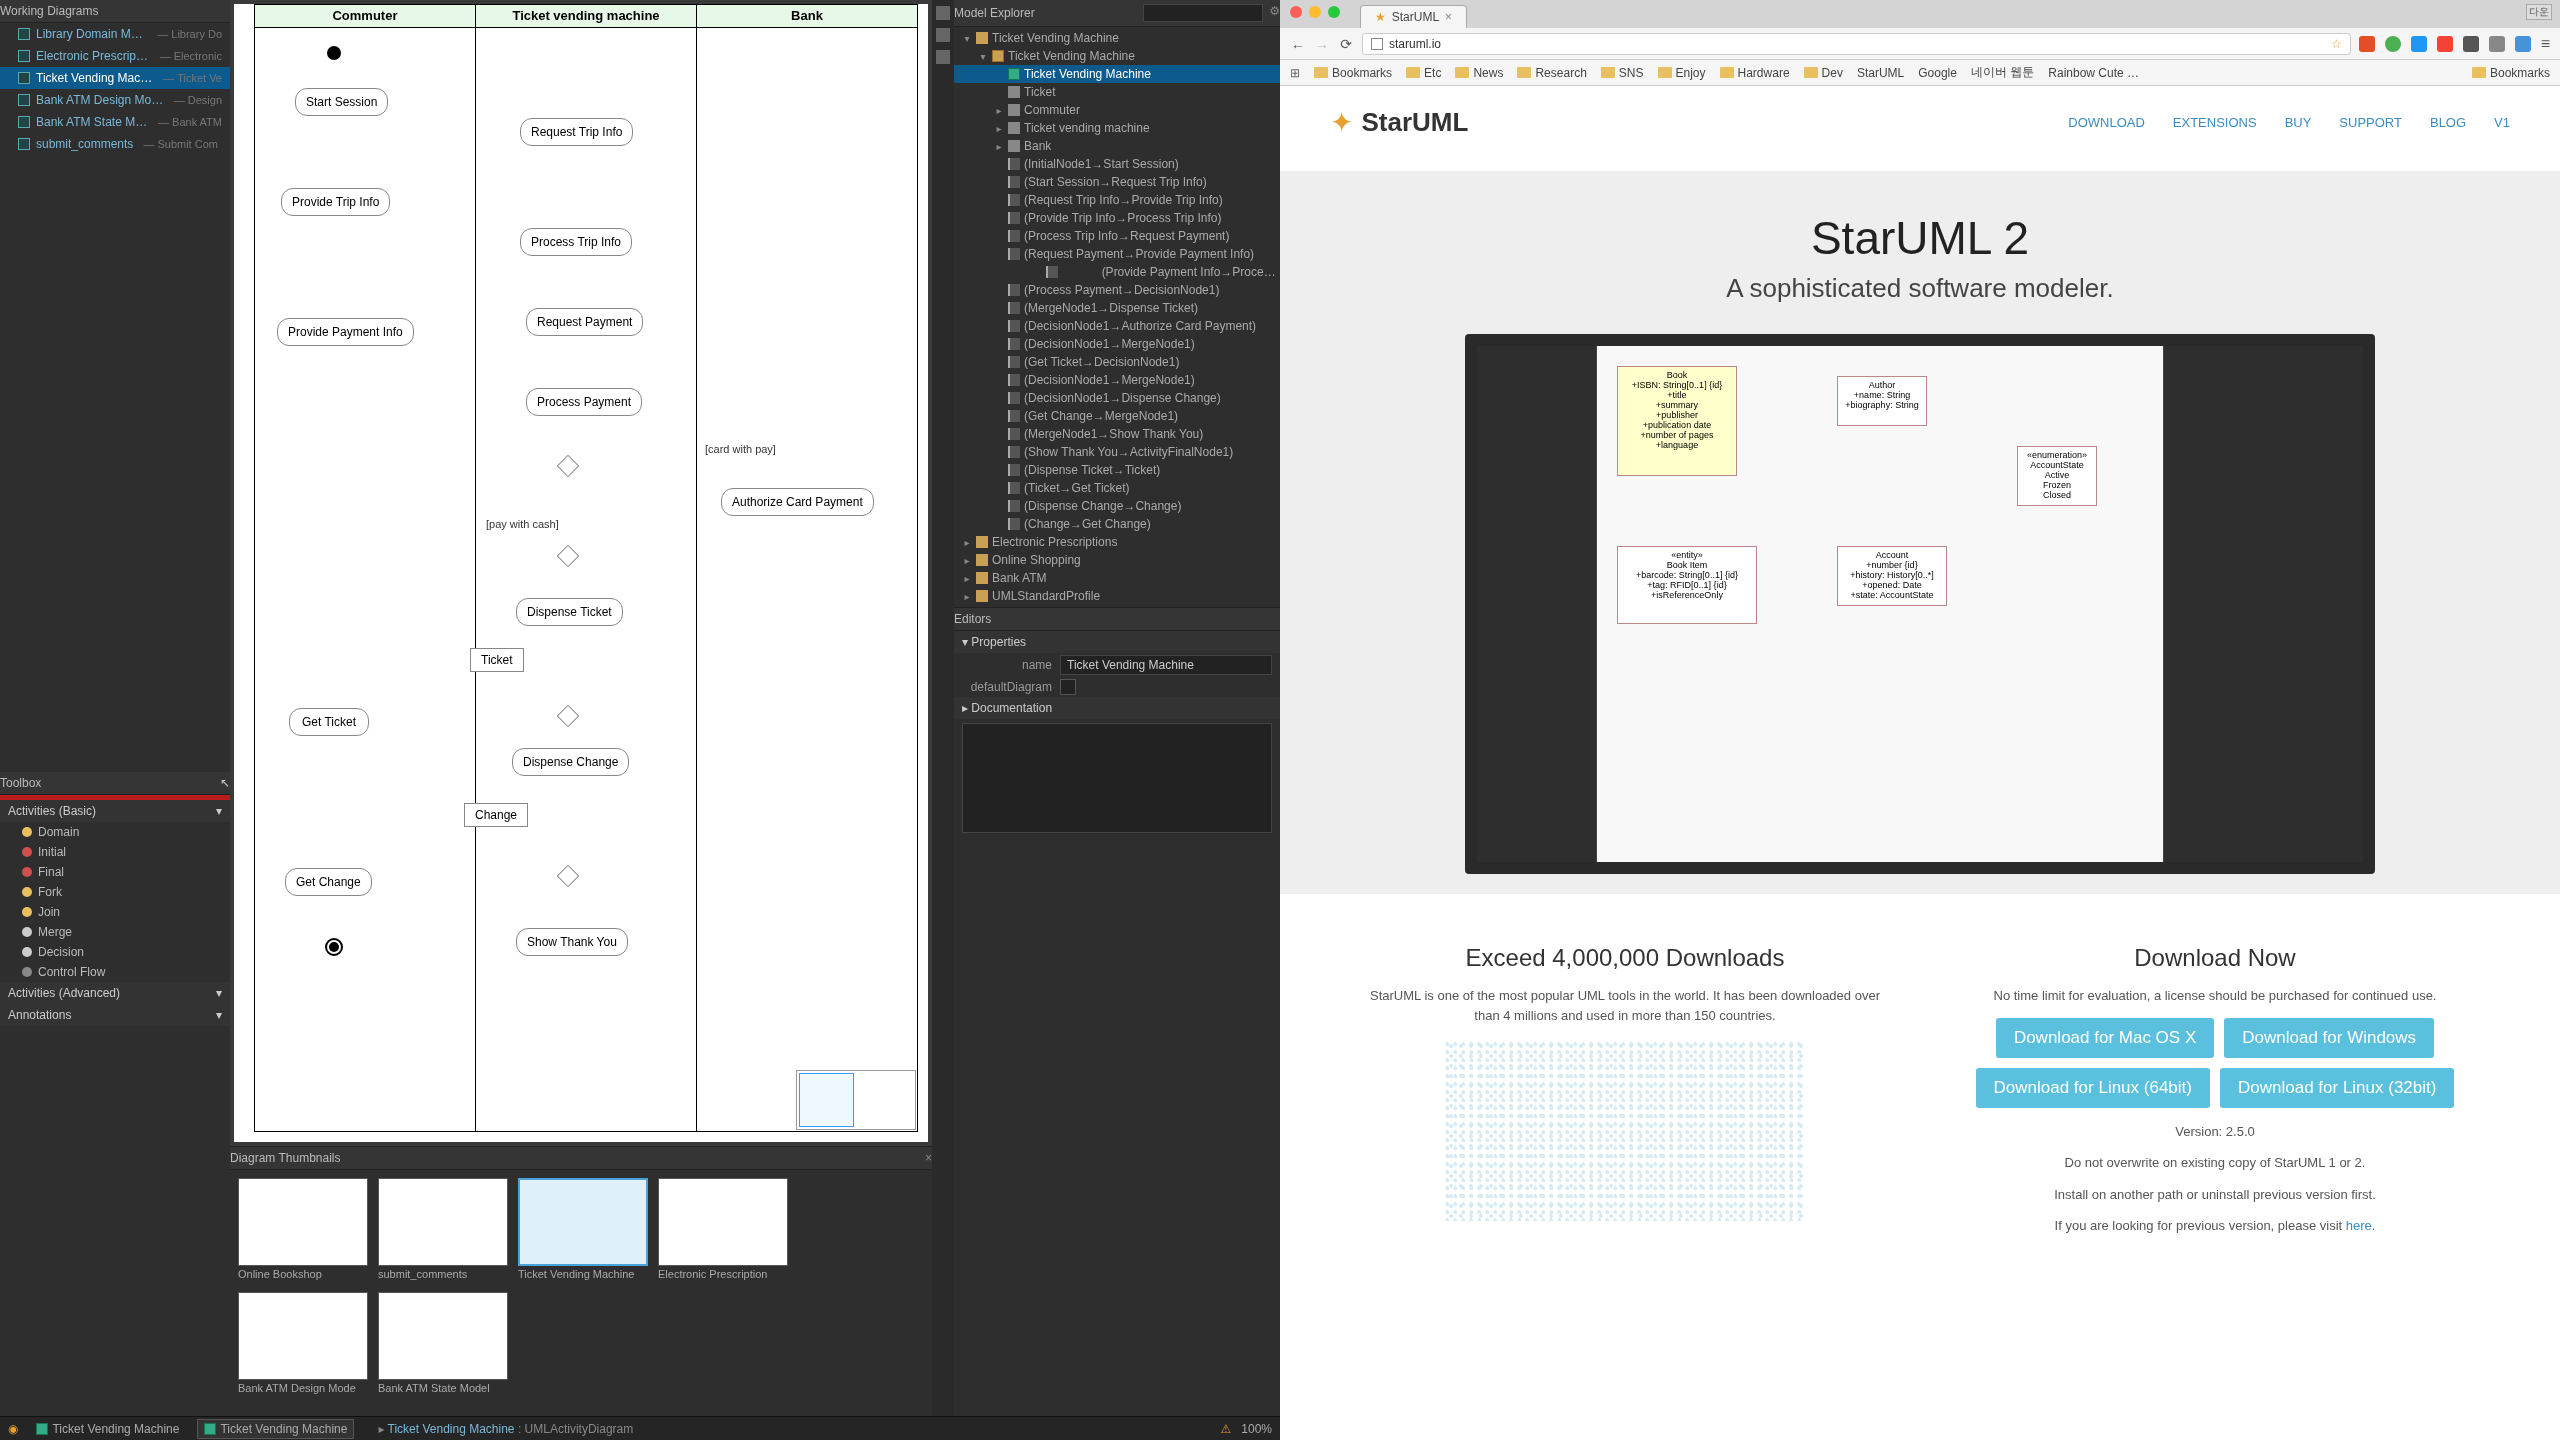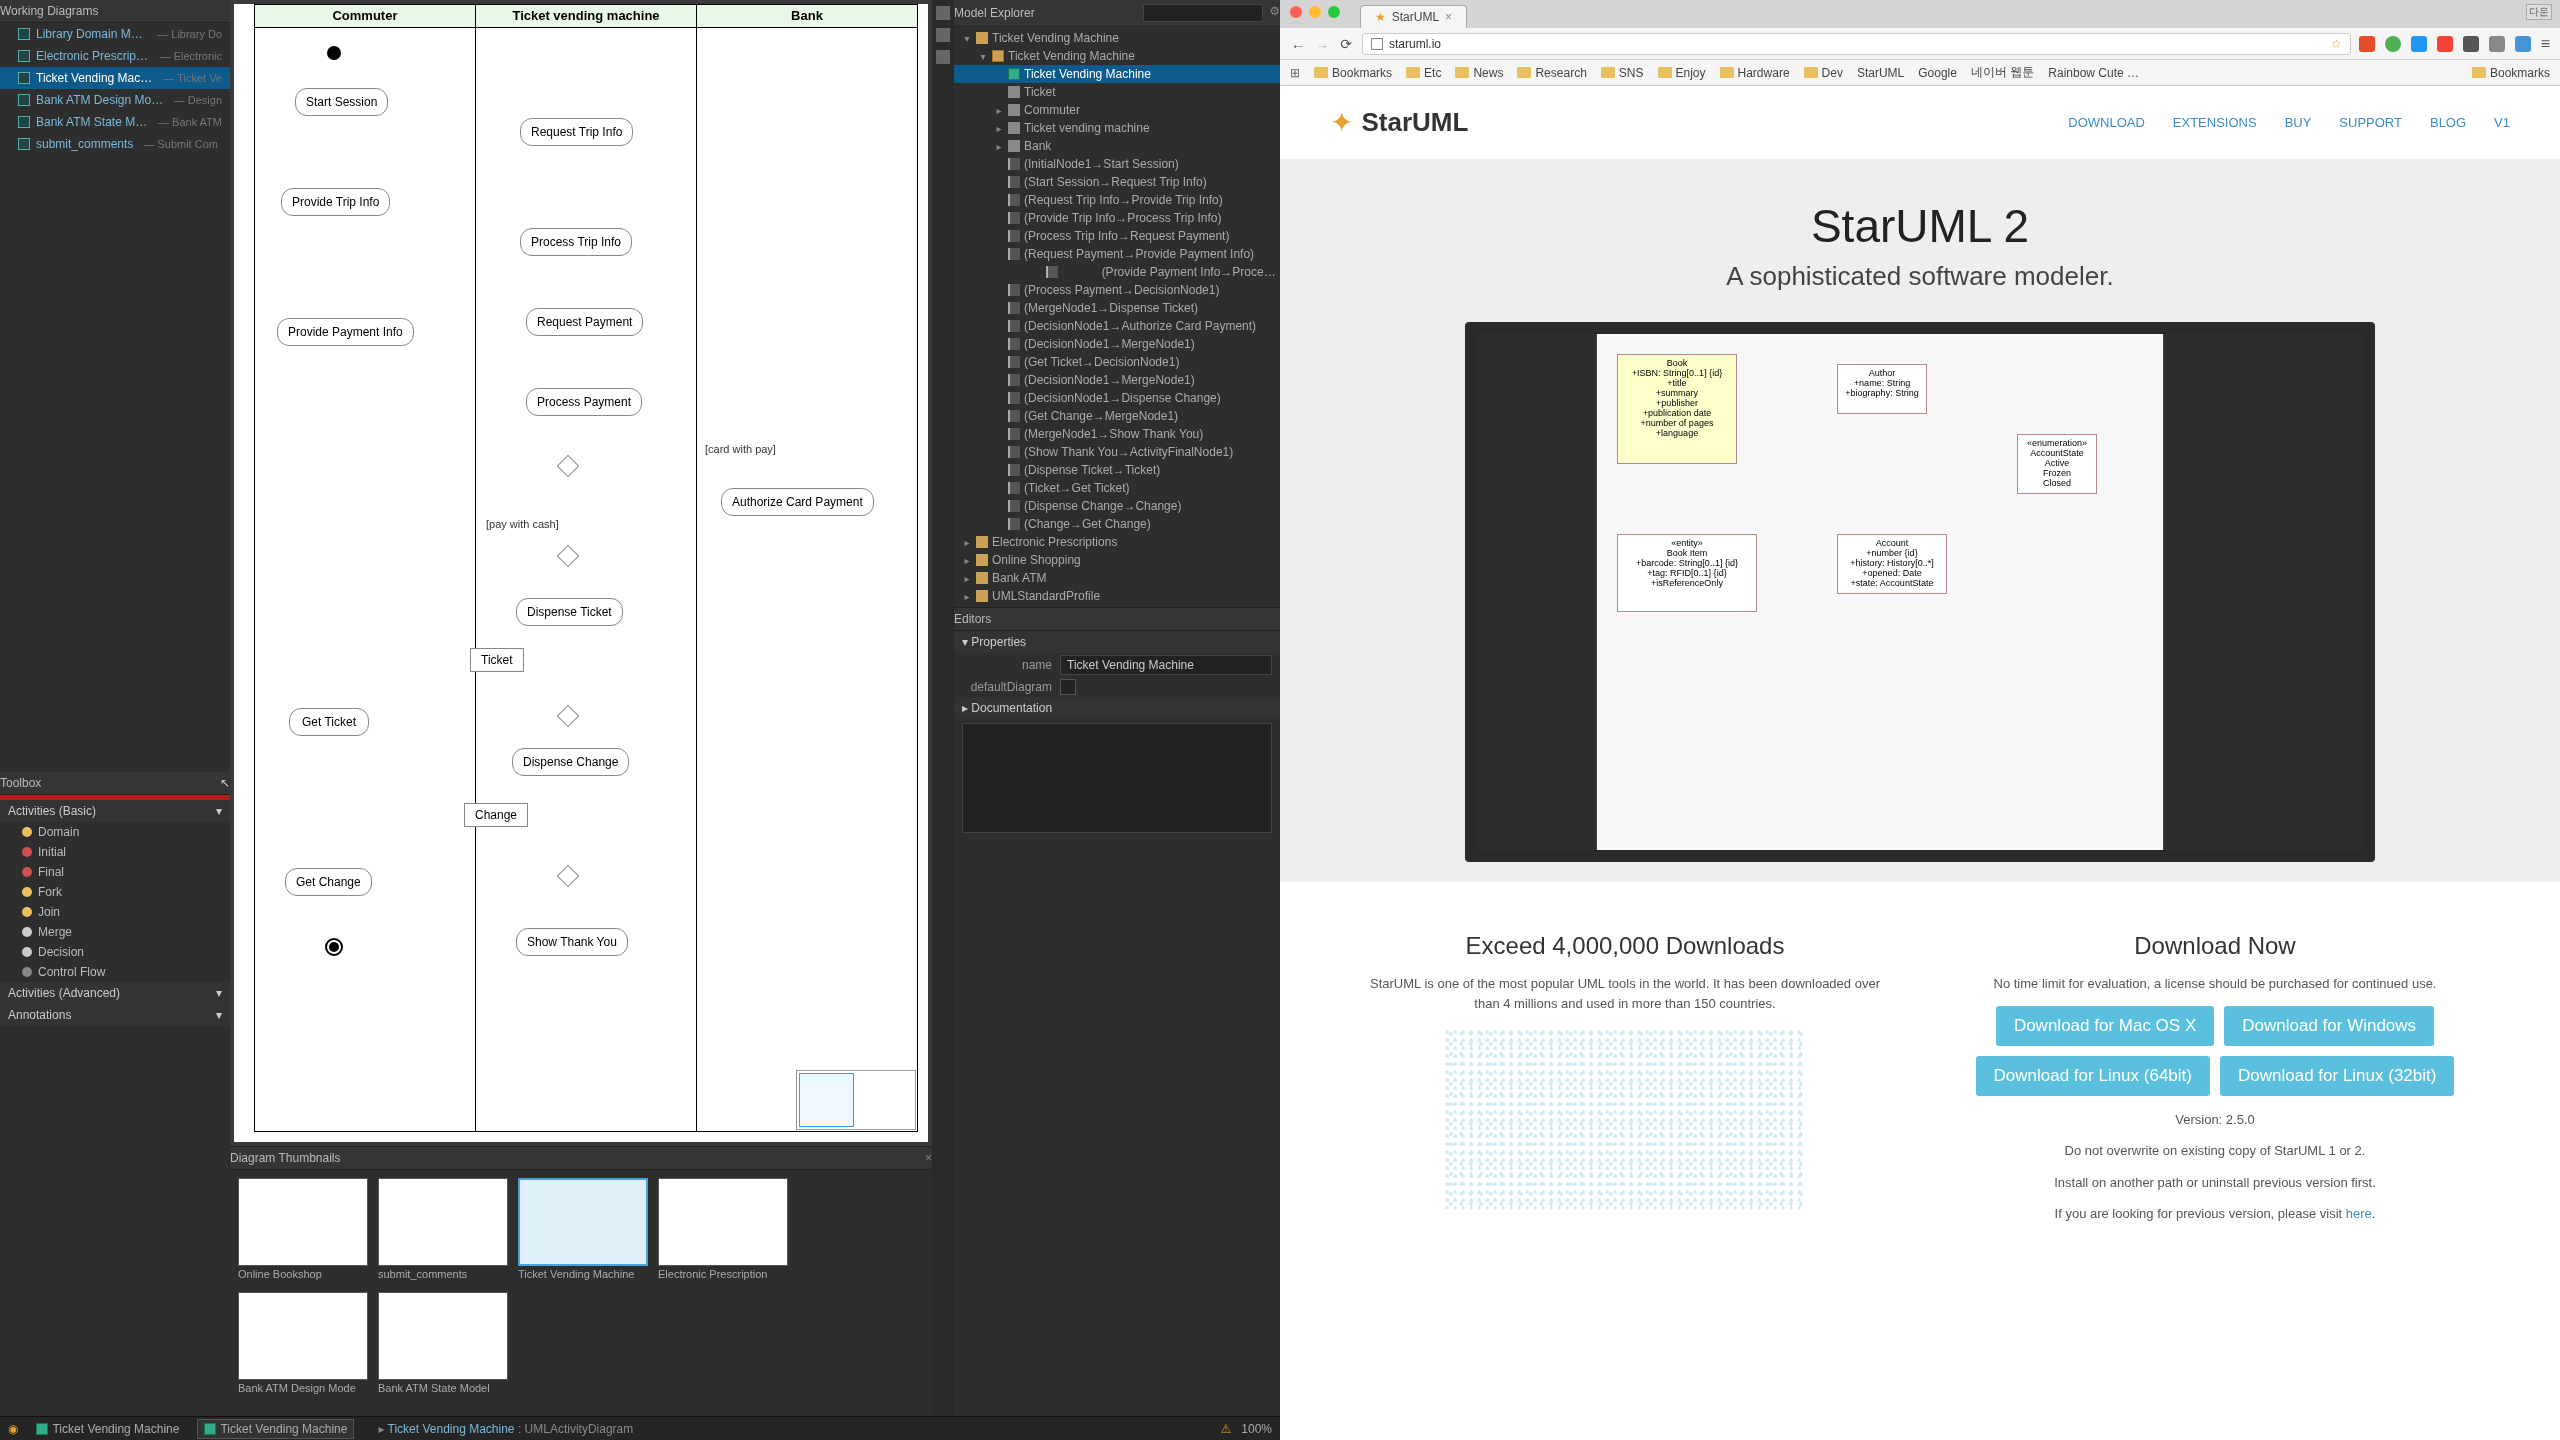--- a/index.html
+++ b/index.html
@@ -100,21 +100,21 @@
 .folder-ico { width: 14px; height: 11px; background: #e8c060; border-radius: 1px; }
 
 .page-content { flex: 1; background: #fff; overflow: auto; position: relative; }
 .site-header { display: flex; align-items: center; justify-content: space-between; padding: 20px 50px; }
 .logo-wrap { display: flex; align-items: center; gap: 8px; }
 .logo-star { color: #e8a030; font-size: 28px; }
 .logo-text { font-size: 26px; font-weight: bold; color: #333; }
 .site-nav { display: flex; gap: 28px; font-size: 13px; color: #3a8cc4; }
 .site-nav span { cursor: pointer; }
 
-.hero { background: #eee; padding: 40px 20px 20px; text-align: center; }
+.hero { background: #eee; padding: 40px 20px 20px; text-align: center; margin-top: 12px; }
 .hero h1 { font-size: 46px; font-weight: 300; color: #222; margin-bottom: 8px; }
 .hero h2 { font-size: 26px; font-weight: 300; color: #444; margin-bottom: 30px; }
 .hero-shot { width: 910px; height: 540px; background: #2a2a2a; margin: 0 auto; border-radius: 4px; position: relative; overflow: hidden; }
 .hero-shot-inner { position: absolute; inset: 12px; background: #333; display: flex; }
 .hs-left { width: 120px; background: #2e2e2e; border-right: 1px solid #444; }
 .hs-mid { flex: 1; background: #f8f8f8; position: relative; }
 .hs-right { width: 200px; background: #2e2e2e; border-left: 1px solid #444; }
 .hs-box { position: absolute; background: #ffffcc; border: 1px solid #b88; font-size: 9px; padding: 3px; }
 
 .promo-row { display: flex; padding: 50px 80px; gap: 60px; }

